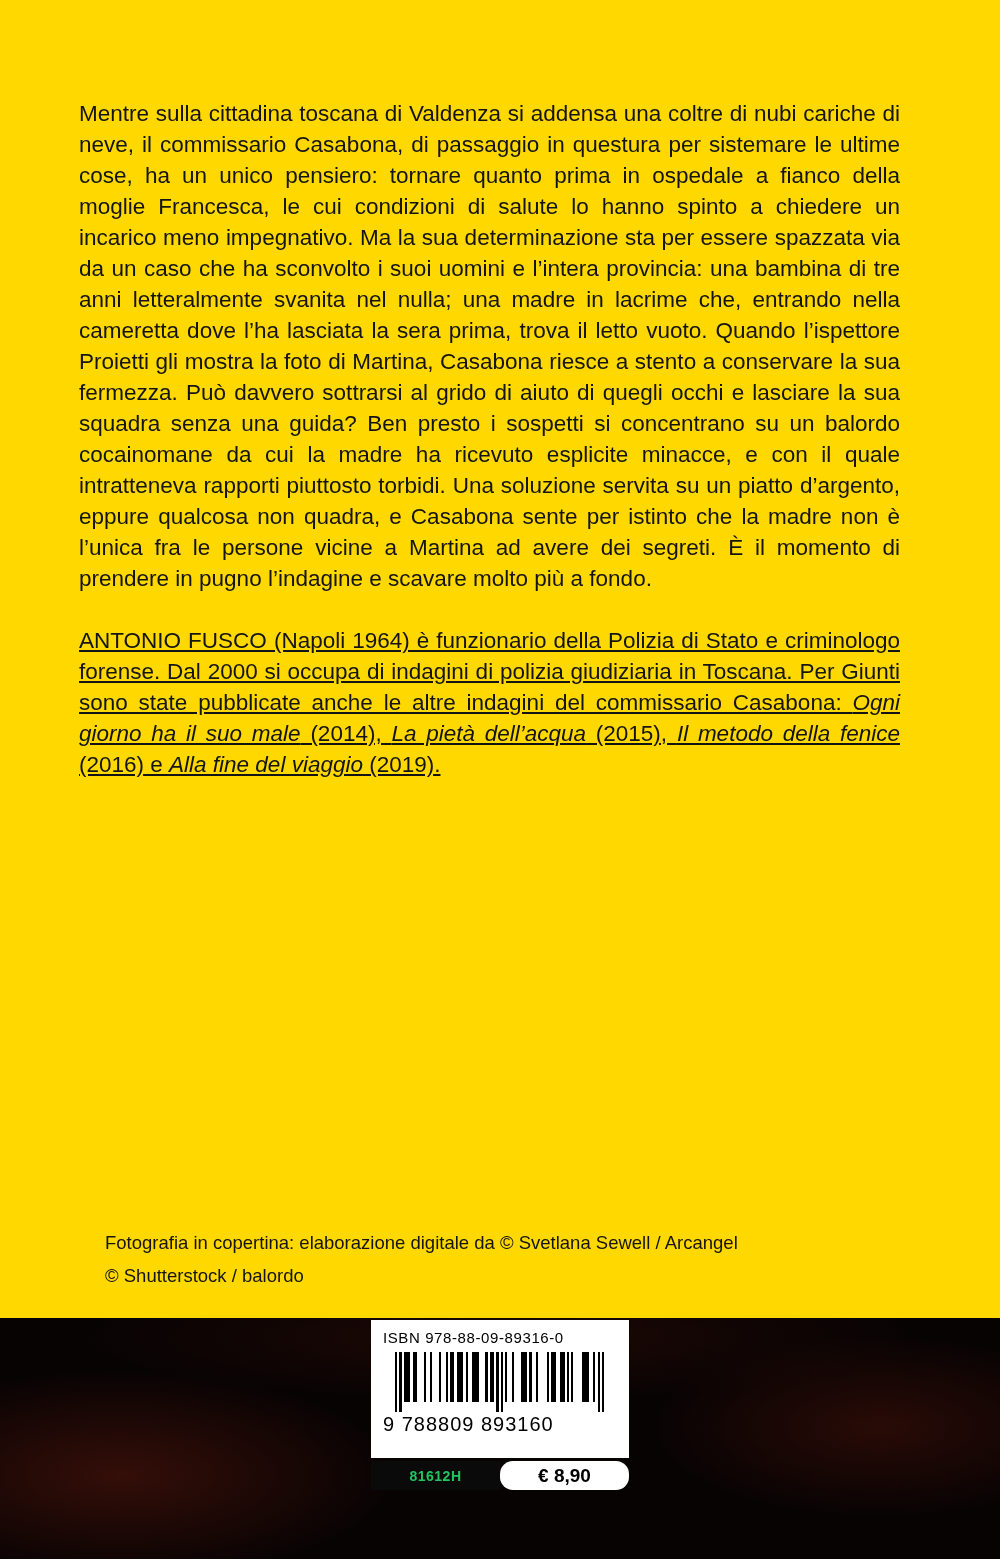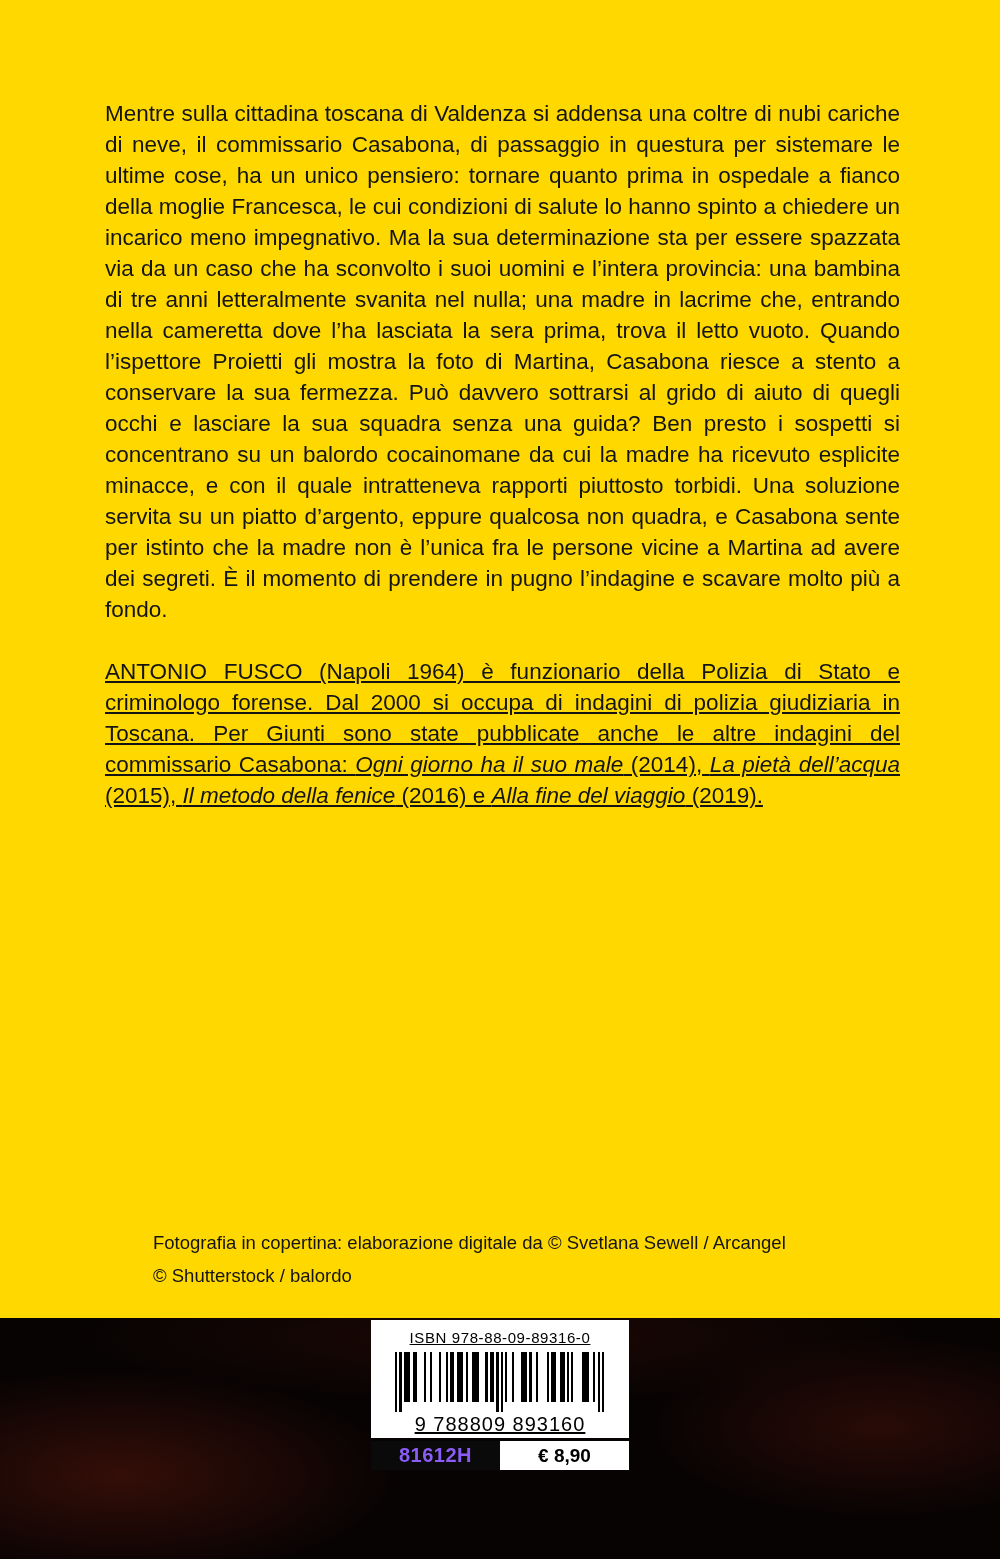--- a/index.html
+++ b/index.html
@@ -14,42 +14,41 @@
     display:flex;
     flex-direction:column;
     overflow:hidden;
   }
   
   .yellow{
     height:1318px;
     box-sizing:border-box;
     background:#ffd800;
     position:relative;
-    padding:98px 100px 0 105px;
+    padding:98px 100px 0 79px;
     color:#141414;
   }
   .yellow p{
     margin:0;
     font-size:22.5px;
     line-height:31px;
     text-align:justify;
     hyphens:auto;
     -webkit-hyphens:auto;
   }
   .bio{
     margin-top:31px !important;
     text-decoration:underline;
   }
   .bio .ital{font-style:italic;}
   .credits{
     position:absolute;
     left:105px;
     right:100px;
     bottom:26px;
-    margin-left:48px;
   }
   .credits p{
     font-size:18.5px;
     line-height:33px;
     text-align:left;
     hyphens:none;
   }
   
   .strip{
     flex:1;
@@ -62,24 +61,22 @@
   }
   .barcode-block{
     position:absolute;
     top:2px;
     left:50%;
     transform:translateX(-50%);
     width:258px;
   }
   .isbn-box{
     background:#ffffff;
-    padding:9px 12px 2px 12px;
+    padding:9px 12px 22px 12px;
     box-sizing:border-box;
-    text-align:center;
-    text-decoration:underline;
   }
   .isbn-label{
     font-size:15px;
     letter-spacing:0.6px;
     color:#000;
     margin-bottom:6px;
     white-space:nowrap;
   }
   .barcode{
     display:flex;
@@ -99,37 +96,38 @@
     white-space:nowrap;
   }
   .price-row{
     display:flex;
     margin-top:3px;
     height:29px;
   }
   .code-box{
     flex:1;
     background:#0a0a0a;
-    color:#8b5cf6;
+    color:#22c55e;
     font-weight:bold;
-    font-size:20px;
+    font-size:14px;
     display:flex;
     align-items:center;
     justify-content:center;
     letter-spacing:0.5px;
   }
   .price-box{
     flex:1;
     background:#ffffff;
     color:#000;
     font-weight:bold;
     font-size:19px;
     display:flex;
     align-items:center;
     justify-content:center;
+    border-radius:13px;
   }
 </style>
 </head>
 <body>
 
 <div class="cover">
 
   <div class="yellow">
 
     <p>Mentre sulla cittadina toscana di Valdenza si addensa una coltre di nubi cariche di neve, il commissario Casabona, di passaggio in questura per sistemare le ultime cose, ha un unico pensiero: tornare quanto prima in ospedale a fianco della moglie Francesca, le cui condizioni di salute lo hanno spinto a chiedere un incarico meno impegnativo. Ma la sua determinazione sta per essere spazzata via da un caso che ha sconvolto i suoi uomini e l’intera provincia: una bambina di tre anni letteralmente svanita nel nulla; una madre in lacrime che, entrando nella cameretta dove l’ha lasciata la sera prima, trova il letto vuoto. Quando l’ispettore Proietti gli mostra la foto di Martina, Casabona riesce a stento a conservare la sua fermezza. Può davvero sottrarsi al grido di aiuto di quegli occhi e lasciare la sua squadra senza una guida? Ben presto i sospetti si concentrano su un balordo cocainomane da cui la madre ha ricevuto esplicite minacce, e con il quale intratteneva rapporti piuttosto torbidi. Una soluzione servita su un piatto d’argento, eppure qualcosa non quadra, e Casabona sente per istinto che la madre non è l’unica fra le persone vicine a Martina ad avere dei segreti. È il momento di prendere in pugno l’indagine e scavare molto più a fondo.</p>

